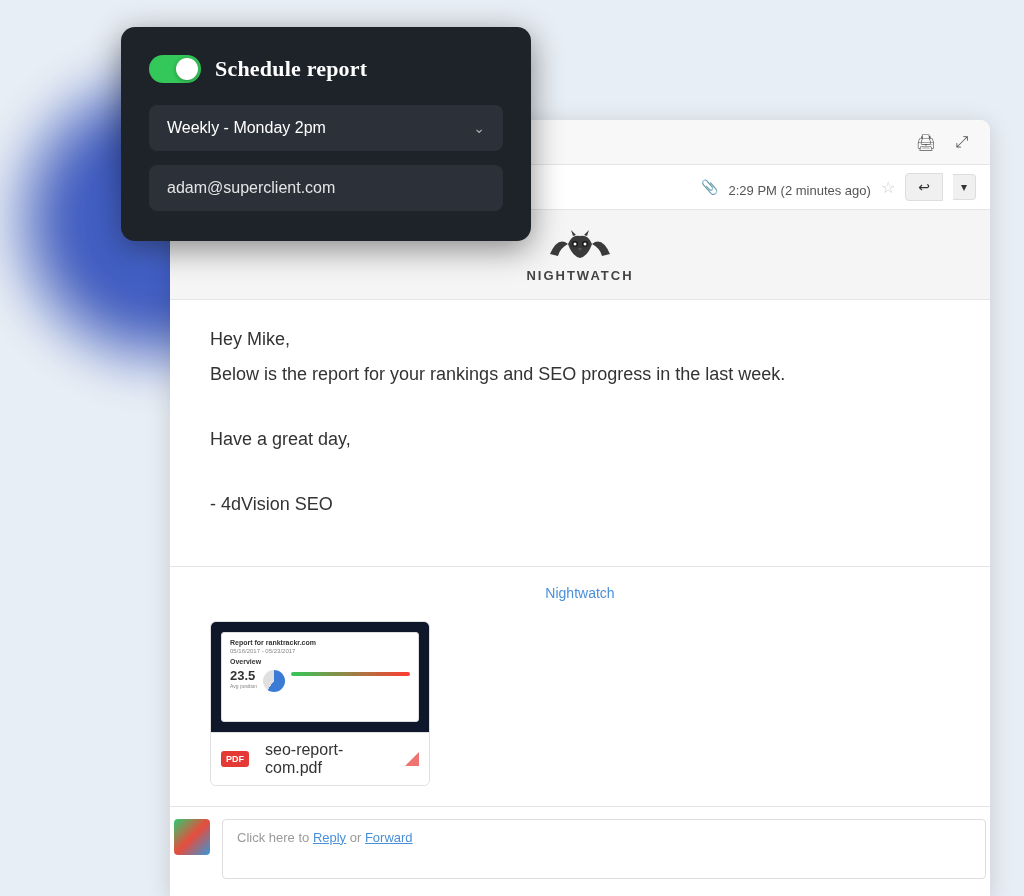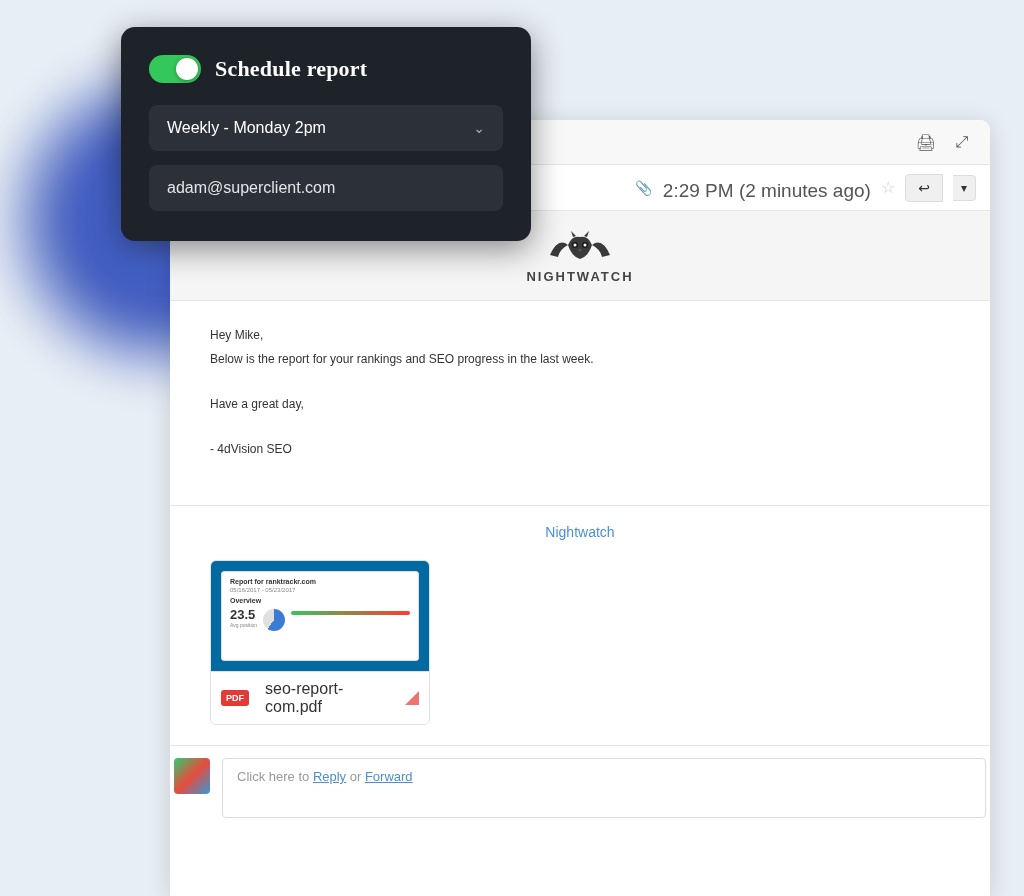--- a/index.html
+++ b/index.html
@@ -147,21 +147,21 @@
 
     .email-meta {
       display: flex;
       align-items: center;
       justify-content: flex-end;
       padding: 8px 14px;
       border-bottom: 1px solid #e5e5e5;
       gap: 10px;
     }
     .attachment-icon { color: #888; font-size: 14px; }
-    .email-time { color: #555; font-size: 19px; margin-top: 7px; }
+    .email-time { color: #555; font-size: 13px; margin-top: 7px; }
     .star-icon { color: #ccc; font-size: 16px; cursor: pointer; }
     .reply-btn {
       background: #f0f0f0;
       border: 1px solid #ddd;
       border-radius: 4px 0 0 4px;
       padding: 5px 12px;
       font-size: 14px;
       cursor: pointer;
       color: #333;
     }
@@ -195,21 +195,21 @@
       font-size: 13px;
       font-weight: 600;
       letter-spacing: 2px;
       color: #444;
       text-transform: uppercase;
     }
 
     
     .email-body {
       padding: 24px 40px;
-      font-size: 12px;
+      font-size: 18px;
       color: #333;
       line-height: 1.7;
     }
     .email-body p { margin-bottom: 4px; }
 
     .email-divider {
       border: none;
       border-top: 1px solid #e5e5e5;
       margin: 18px 0;
     }
@@ -225,21 +225,21 @@
 
     
     .attachment-container {
       margin: 0 40px 20px 40px;
       border: 1px solid #e0e0e0;
       border-radius: 6px;
       overflow: hidden;
       width: 220px;
     }
     .attachment-preview {
-      background: #0369a1;
+      background: #0f172a;
       padding: 10px;
       height: 110px;
       overflow: hidden;
       position: relative;
     }
     .preview-inner {
       background: white;
       border: 1px solid #ddd;
       border-radius: 3px;
       padding: 6px 8px;

